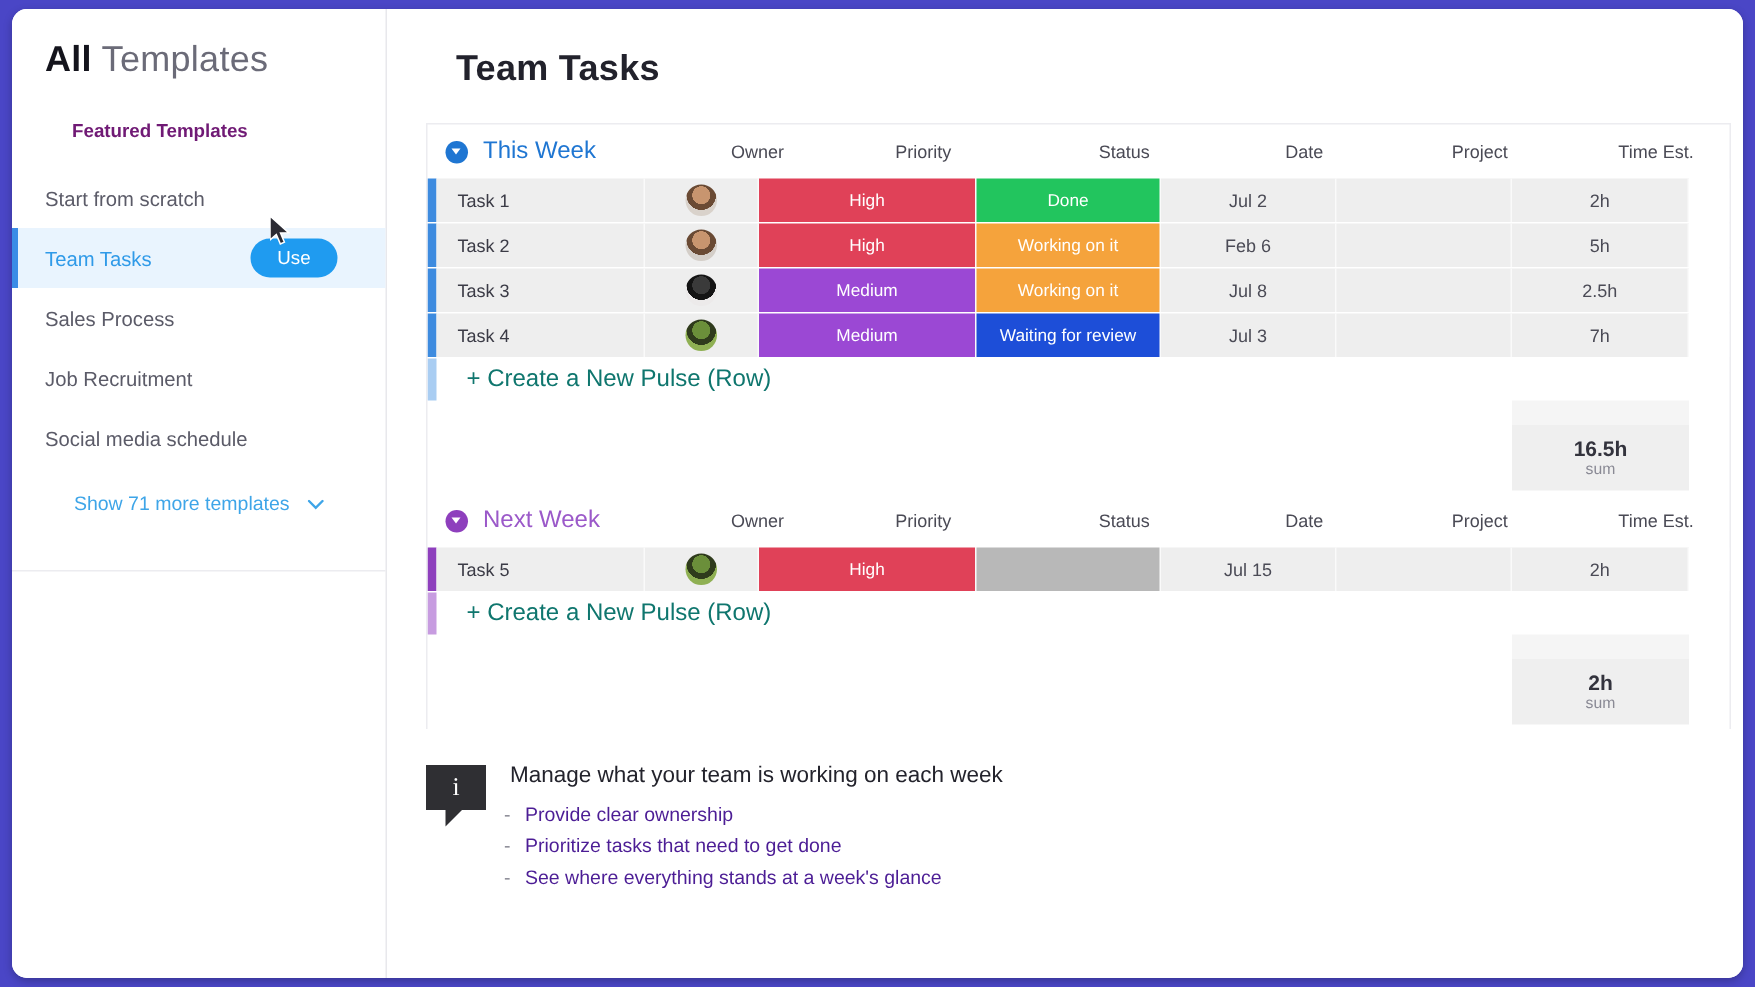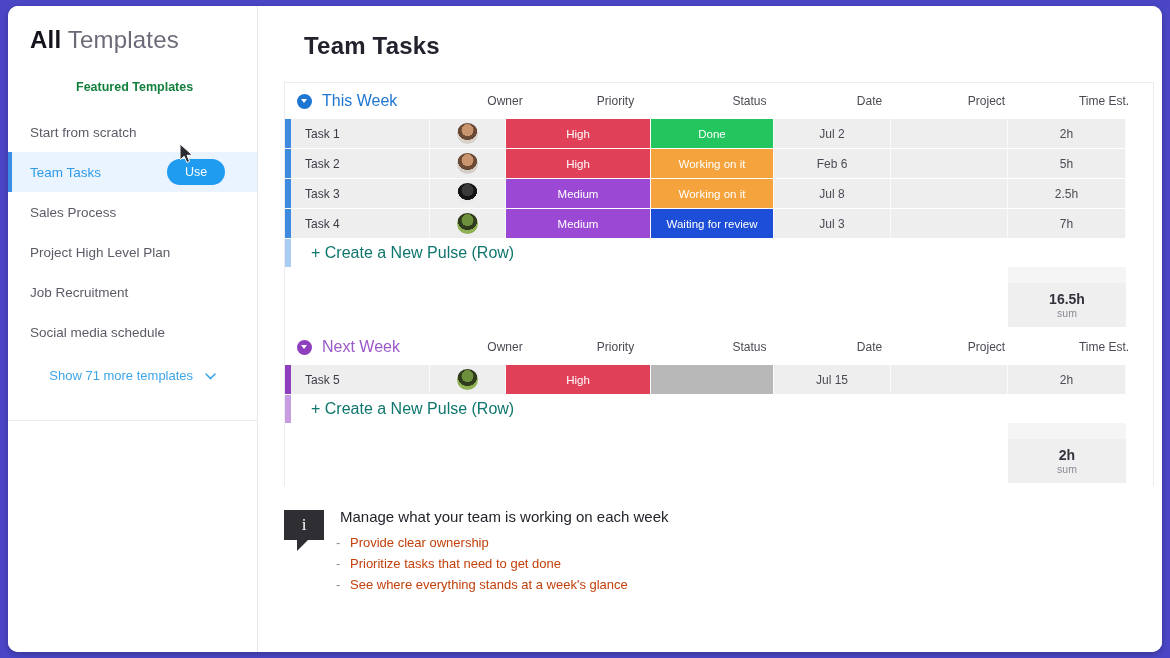--- a/index.html
+++ b/index.html
@@ -38,24 +38,23 @@
     padding: 0 22px;
     margin-bottom: 26px;
     color: #6b6b78;
     letter-spacing: .2px;
     white-space: nowrap;
   }
   .all-templates b { color: #14141c; font-weight: 700; }
   .featured {
     font-size: 12.5px;
     font-weight: 700;
-    color: #15803d;
+    color: #701a75;
     padding: 0 40px;
     margin-bottom: 18px;
-    margin-left: 28px;
   }
   .tpl-list { list-style: none; }
   .tpl-item {
     position: relative;
     height: 40px;
     display: flex;
     align-items: center;
     padding: 0 22px;
     font-size: 13.5px;
     color: #5b5b68;
@@ -255,21 +254,21 @@
     border-top: 11px solid #2f2f33;
   }
   .info-title {
     font-size: 15px;
     font-weight: 400;
     color: #23232c;
     margin-bottom: 10px;
   }
   .info-li {
     font-size: 13px;
-    color: #c2410c;
+    color: #4c1d95;
     margin-bottom: 6px;
     padding-left: 10px;
     position: relative;
   }
   .info-li::before {
     content: "-";
     position: absolute; left: -4px; top: 0;
     color: #8a8a95;
   }
 </style>
@@ -289,23 +288,20 @@
         <ul class="tpl-list">
             <li class="tpl-item">
               <span>Start from scratch</span>
             </li>
             <li class="tpl-item active">
               <span>Team Tasks</span>
               <button class="use-btn">Use</button>
             </li>
             <li class="tpl-item">
               <span>Sales Process</span>
-            </li>
-            <li class="tpl-item">
-              <span>Project High Level Plan</span>
             </li>
             <li class="tpl-item">
               <span>Job Recruitment</span>
             </li>
             <li class="tpl-item">
               <span>Social media schedule</span>
             </li>
           </ul>
         <div class="show-more">
           <span>Show 71 more templates</span>

